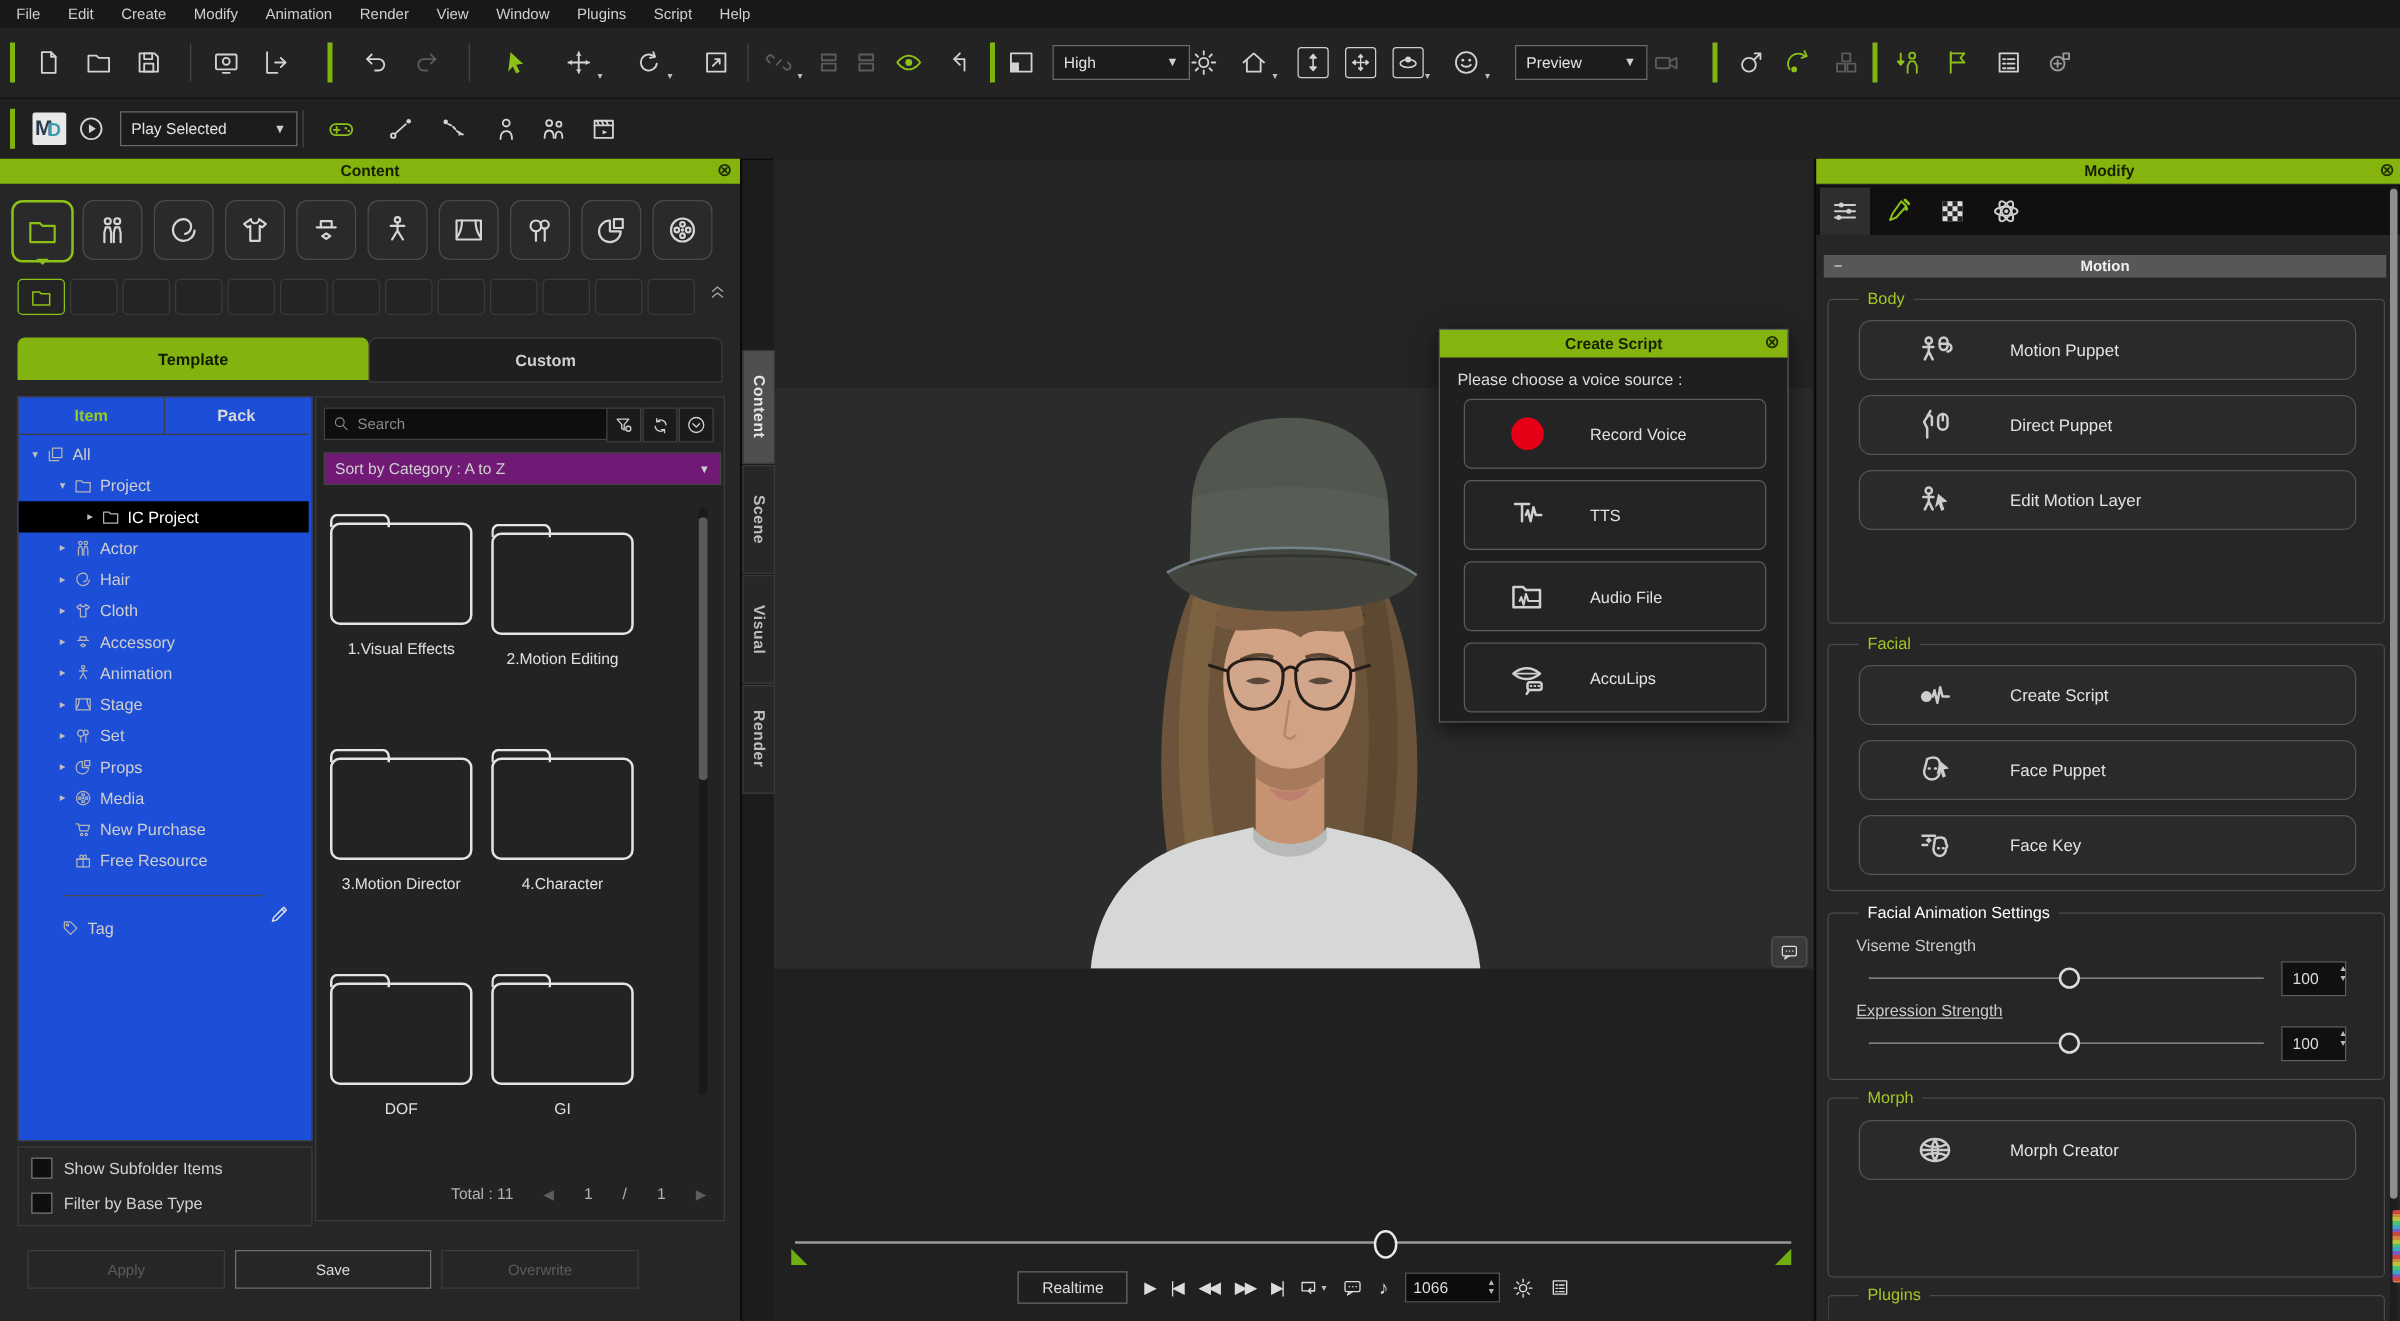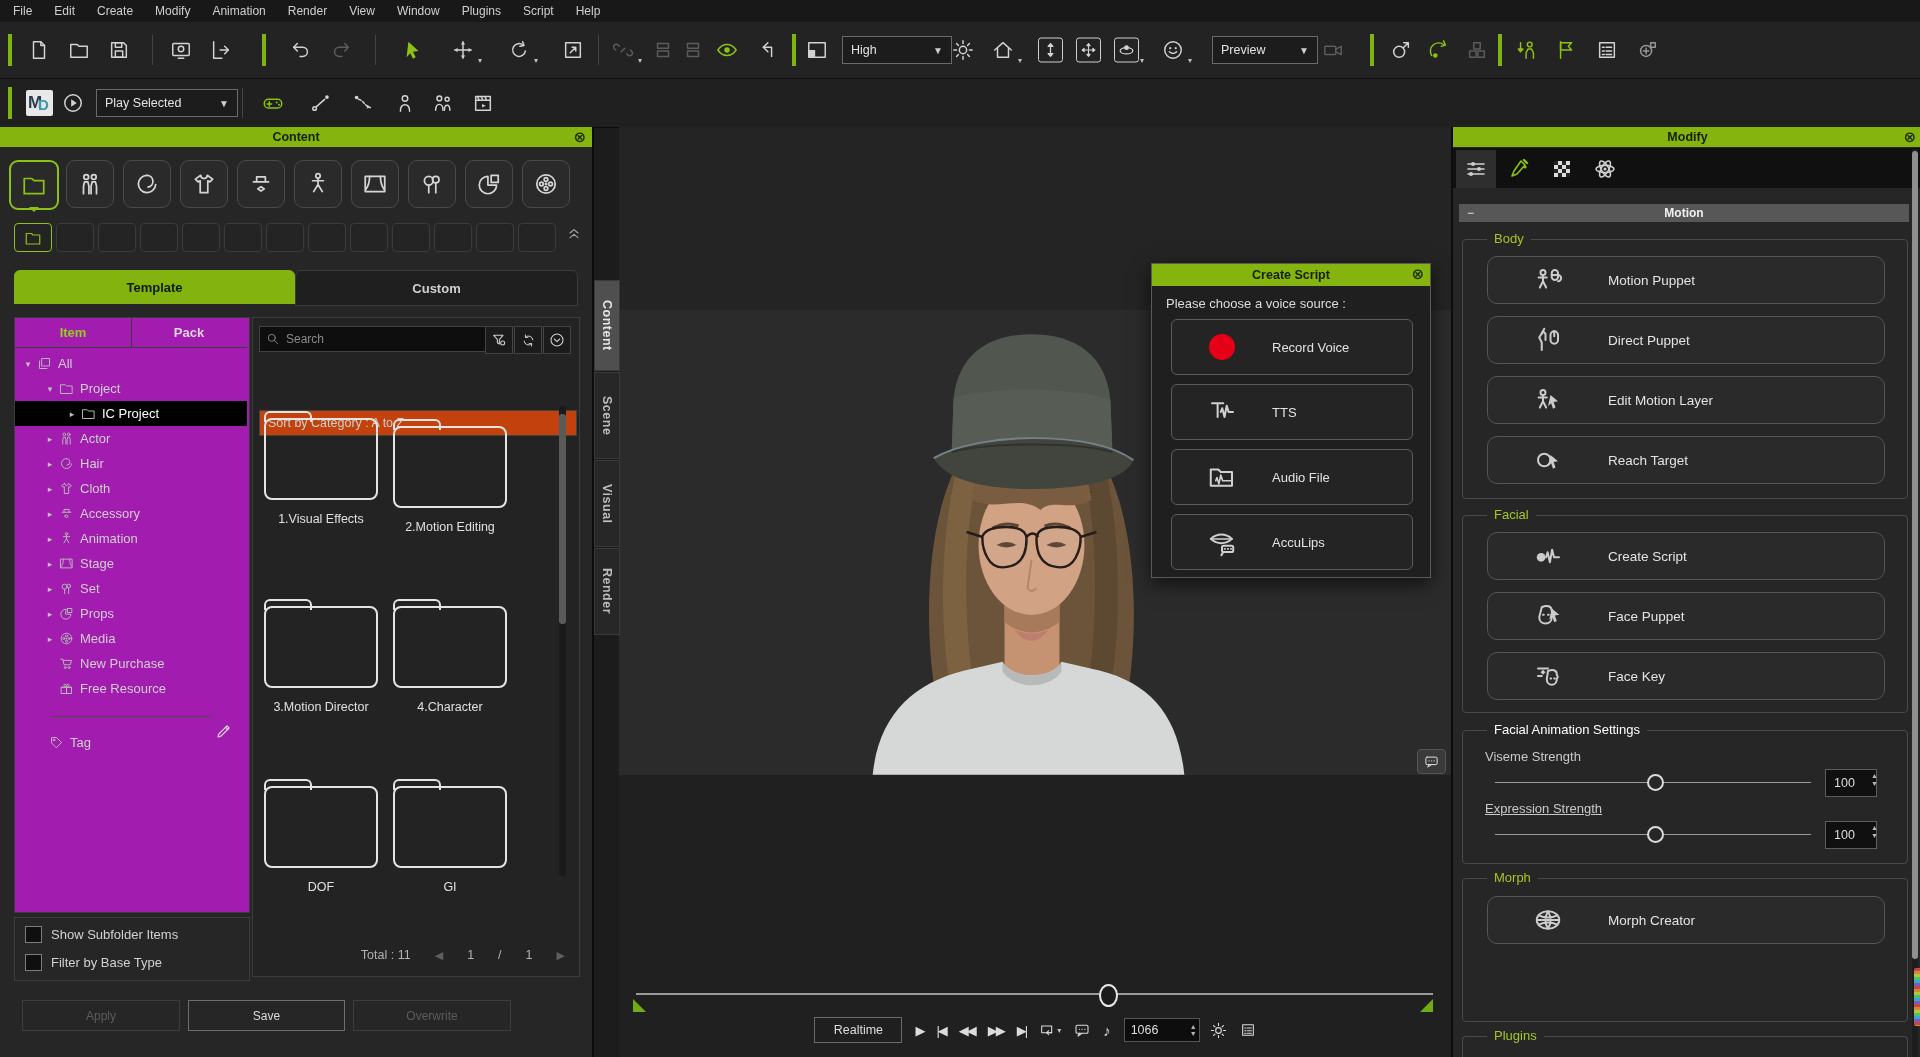--- a/index.html
+++ b/index.html
@@ -34,34 +34,34 @@
   .panel-close{position:absolute;right:6px;top:1px;color:#1e2d02;font-size:15px;line-height:18px;cursor:pointer;}
   .cat-btn{position:absolute;top:33px;width:46px;height:46px;border:1px solid #4a4a4a;border-radius:9px;background:#2a2a2a;color:#d5d5d5;display:flex;align-items:center;justify-content:center;}
   .cat-btn.active{border:2px solid #8ec117;color:#8ec117;}
   .cat-btn.active:after{content:"";position:absolute;left:50%;bottom:-9px;transform:translateX(-50%);border:5px solid transparent;border-top-color:#8ec117;}
   .slot{position:absolute;top:96px;width:36px;height:27px;border:1px solid #3b3b3b;border-radius:4px;background:#242424;display:flex;align-items:center;justify-content:center;}
   .slot.filled{border-color:#8ec117;color:#8ec117;}
   #chevrons-up{left:566px;top:98px;color:#a9a9a9;}
   .big-tab{position:absolute;top:143px;width:281px;height:34px;display:flex;align-items:center;justify-content:center;font-weight:bold;font-size:13px;border-radius:6px 6px 0 0;}
   #tab-template{left:14px;background:#83b30e;color:#101d00;}
   #tab-custom{left:295px;background:#1f1f1f;border:1px solid #3c3c3c;color:#d0d0d0;}
-  #tree-box{left:14px;top:190px;width:234px;height:594px;background:#a21caf;border:1px solid #3c3c3c;}
+  #tree-box{left:14px;top:190px;width:234px;height:594px;background:#1d4ed8;border:1px solid #3c3c3c;}
   .subtab{position:absolute;top:0;width:116px;height:29px;display:flex;align-items:center;justify-content:center;font-weight:bold;font-size:13px;border-bottom:1px solid #3c3c3c;}
   #subtab-item{left:0;color:#97cb21;border-right:1px solid #3c3c3c;}
   #subtab-pack{left:116px;color:#d8d8d8;}
   .tree-row{position:absolute;left:0;width:232px;height:25px;display:flex;align-items:center;color:#cfcfcf;font-size:13px;}
   .tree-row.selected{background:#000;color:#fff;}
   .tree-exp{width:10px;font-size:9px;color:#c0c0c0;flex:none;text-align:center;}
   .tree-ico{flex:none;margin:0 6px 0 4px;color:#b5b5b5;}
   #tag-pencil{position:absolute;color:#d8d8d8;}
   #grid-box{left:252px;top:190px;width:326px;height:658px;background:#232323;border:1px solid #3c3c3c;}
   #search-input{position:absolute;left:6px;top:8px;width:220px;height:24px;background:#0e0e0e;border:1px solid #424242;display:flex;align-items:center;padding:0 6px;color:#8a8a8a;}
   #search-input .ph{margin-left:6px;}
   .mini-btn{position:absolute;top:8px;width:26px;height:26px;border:1px solid #424242;background:#1b1b1b;color:#cfcfcf;display:flex;align-items:center;justify-content:center;}
-  #sort-select{position:absolute;left:6px;top:44px;width:300px;height:24px;background:#c2410c;border:1px solid #424242;color:#cfcfcf;display:flex;align-items:center;justify-content:space-between;padding:0 8px;font-size:12.5px;margin-top:48px;}
+  #sort-select{position:absolute;left:6px;top:44px;width:300px;height:24px;background:#701a75;border:1px solid #424242;color:#cfcfcf;display:flex;align-items:center;justify-content:space-between;padding:0 8px;font-size:12.5px;}
   .folder-card{position:absolute;width:130px;text-align:center;color:#e0e0e0;font-size:12.5px;}
   .folder-glyph{margin:0 auto 12px auto;width:110px;height:78px;border:2px solid #e4e4e4;border-radius:8px;position:relative;background:transparent;}
   .folder-glyph:before{content:"";position:absolute;left:-2px;top:-9px;width:44px;height:9px;border:2px solid #e4e4e4;border-bottom:none;border-radius:6px 6px 0 0;}
   #grid-scroll{position:absolute;left:306px;top:88px;width:7px;height:470px;background:#1a1a1a;border-radius:3px;}
   #grid-scroll .thumb{position:absolute;left:0;width:7px;top:8px;height:210px;background:#5a5a5a;border-radius:3px;}
   #pagination{position:absolute;right:14px;top:630px;color:#b2b2b2;display:flex;align-items:center;gap:24px;font-size:12.5px;}
   #pagination .pg-arrow{color:#5e5e5e;font-size:11px;}
   #check-box{left:14px;top:790px;width:234px;height:62px;border:1px solid #3c3c3c;background:#262626;}
   .chk-row{position:absolute;left:10px;display:flex;align-items:center;gap:9px;color:#d2d2d2;font-size:13px;}
   .chk{width:15px;height:15px;border:1px solid #7d7d7d;background:#0f0f0f;}
@@ -1052,29 +1052,20 @@
           <div class="mod-btn" style="top: 136px;">
             <span class="m-ico ico">
               <svg width="30" height="30" viewBox="0 0 24 24">
                 <circle cx="8" cy="6" r="2"></circle>
                 <path d="M8 8v5M8 10H4.5M8 10h3M8 13l-2.5 5M8 13l2.5 5"></path>
                 <path d="M14 8l6 5-3.5.6L18 18l-2 1-1.5-4.4L12 17z" fill="currentColor" stroke="none"></path>
               </svg>
             </span>
             <span>Edit Motion Layer</span>
           </div>
-          <div class="mod-btn" style="top: 196px;">
-            <span class="m-ico ico">
-              <svg width="30" height="30" viewBox="0 0 24 24">
-                <circle cx="9" cy="12" r="5"></circle>
-                <path d="M14 8l6 5-3.5.6L18 18l-2 1-1.5-4.4L12 17z" fill="currentColor" stroke="none"></path>
-              </svg>
-            </span>
-            <span>Reach Target</span>
-          </div>
         </div>
         <div class="fset" style="top: 388px; height: 196px;">
           <span class="legend">Facial</span>
           <div class="mod-btn" style="top: 16px;">
             <span class="m-ico ico">
               <svg width="30" height="30" viewBox="0 0 24 24">
                 <circle cx="6.5" cy="13" r="3.5" fill="currentColor" stroke="none"></circle>
                 <path d="M10.5 13l1.2-4 1.8 8 1.8-10 1.5 6h4"></path>
               </svg>
             </span>

